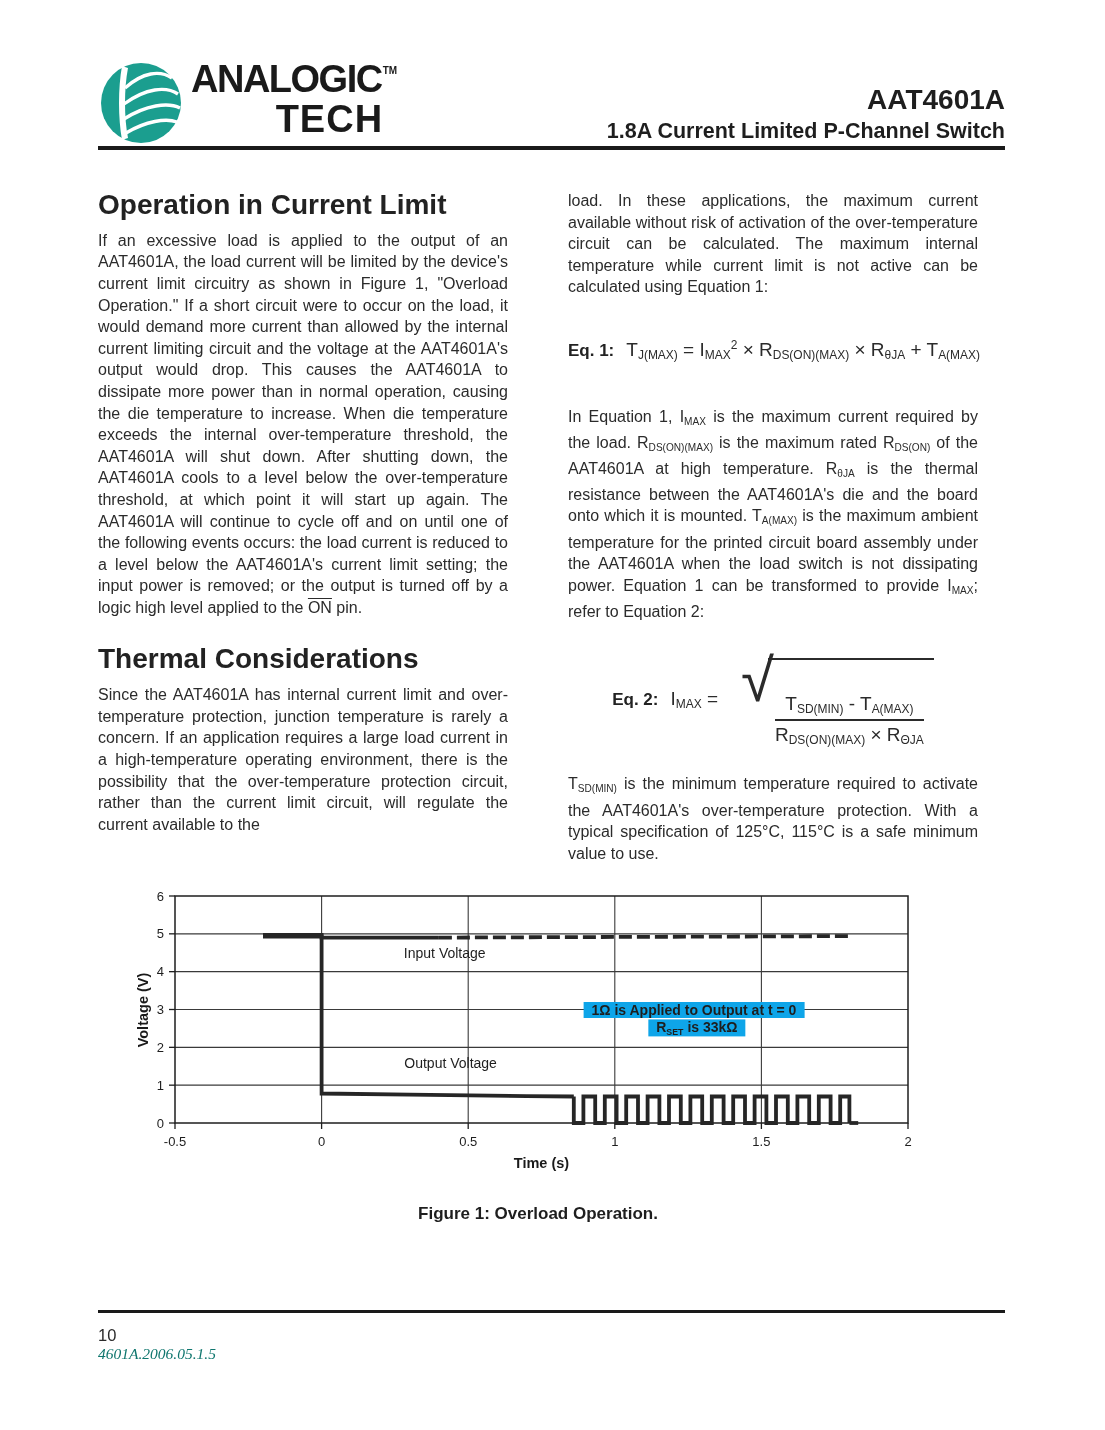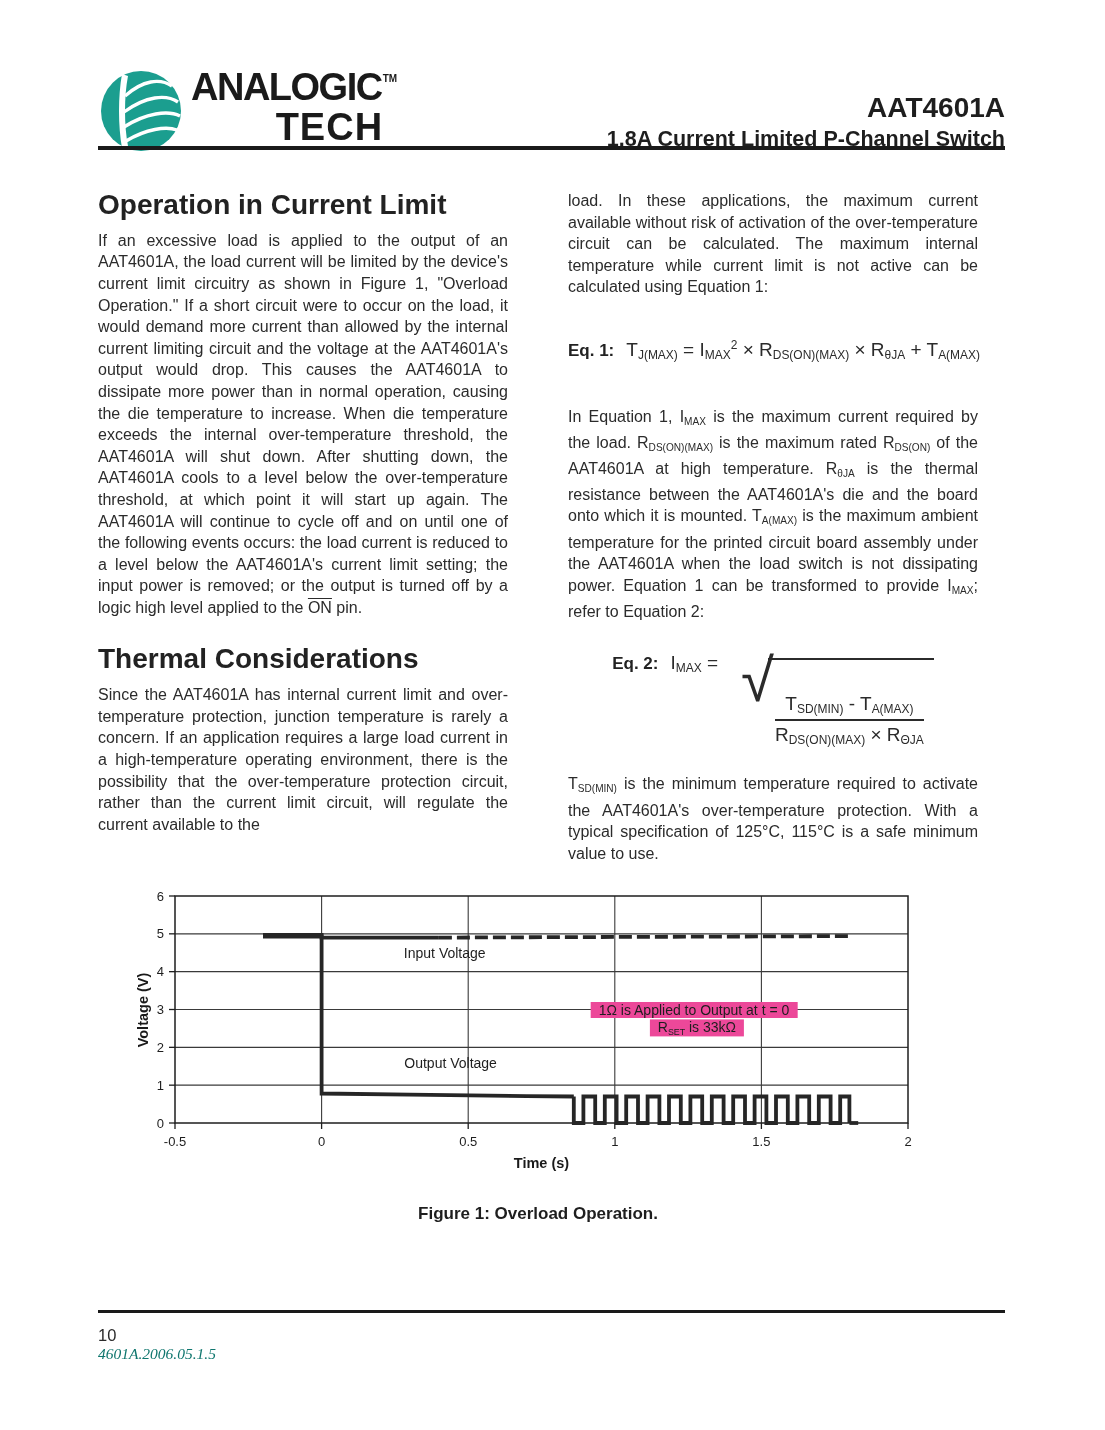--- a/index.html
+++ b/index.html
@@ -4,21 +4,21 @@
 <style>
   html,body{margin:0;padding:0;background:#ffffff;}
   body{
     width:1105px;height:1430px;overflow:hidden;position:relative;
     font-family:"Liberation Sans",sans-serif;color:#262626;
     -webkit-font-smoothing:antialiased;
   }
   .page{position:relative;width:1105px;height:1430px;}
 
   
-  .header{position:absolute;left:98px;right:100px;top:58px;height:96px;
+  .header{position:absolute;left:98px;right:100px;top:50px;height:96px;
           display:flex;justify-content:space-between;align-items:flex-end;}
   .logo{display:flex;align-items:flex-start;}
   .logo svg{display:block;}
   .logo-text{margin-left:7px;line-height:1;}
   .logo-line1{font-size:38px;font-weight:700;letter-spacing:-1.5px;color:#1a1a1a;}
   .logo-tm{font-size:10px;font-weight:700;vertical-align:18px;letter-spacing:0;margin-left:1px;}
   .logo-line2{font-size:38px;font-weight:700;letter-spacing:1px;color:#1a1a1a;text-align:right;margin-top:2px;padding-right:14px;}
   .head-right{text-align:right;padding-bottom:2px;}
   .part-number{font-size:28px;font-weight:700;color:#1e1e1e;}
   .doc-subtitle{font-size:21.5px;font-weight:700;color:#1e1e1e;margin-top:3px;}
@@ -32,35 +32,35 @@
   .mb{margin-bottom:24px;}
   .sub{font-size:63%;vertical-align:-0.25em;}
   .sup{font-size:63%;vertical-align:0.55em;}
   .over{text-decoration:overline;}
 
   
   .eq{text-align:center;margin:40px 0 44px 0;white-space:nowrap;}
   .eq-label{font-weight:700;font-size:17px;margin-right:12px;color:#222;}
   .eq-body{font-size:19px;color:#2b2b2b;}
   .eq2{margin:30px 0 26px 0;}
-  .eq2 .eq-body{display:inline-flex;align-items:flex-start;gap:14px;}
+  .eq2 .eq-body{display:inline-flex;align-items:center;gap:14px;}
   .sqrt{display:inline-flex;align-items:flex-start;margin-left:9px;}
   .rad{font-size:60px;line-height:52px;font-weight:400;margin-right:-6px;transform:translateY(3px);}
   .radicand{border-top:2px solid #2b2b2b;padding:5px 10px 0 7px;margin-top:6px;}
   .frac{display:inline-flex;flex-direction:column;text-align:center;font-size:19px;margin-top:28px;}
   .num{border-bottom:2px solid #2b2b2b;padding:0 7px 3px 7px;}
   .den{padding-top:3px;}
 
   
   .figure{position:absolute;left:130px;top:878px;width:850px;}
   .chart{position:relative;width:850px;height:300px;}
   .chart svg{position:absolute;left:0;top:0;}
   .chart-label{position:absolute;font-size:14px;color:#1e1e1e;white-space:nowrap;
                transform:translate(-50%,-50%);}
-  .chart-ann{background:#ec4899;padding:0 8px;}
+  .chart-ann{background:#0ea5e9;padding:0 8px;font-weight:bold;}
   .axis-title{font-weight:700;font-size:14.5px;color:#1a1a1a;}
   .axis-title-y{transform:translate(-50%,-50%) rotate(-90deg);}
   .figcaption{width:880px;margin-left:-32px;text-align:center;font-weight:700;
               font-size:17px;color:#1e1e1e;margin-top:26px;}
 
   
   .footer{position:absolute;left:98px;right:100px;top:1310px;}
   .rule-footer{height:3px;background:#1a1a1a;}
   .foot-row{display:flex;justify-content:space-between;align-items:baseline;margin-top:13px;flex-direction:column;}
   .page-number{font-size:16.5px;color:#2b2b2b;}

